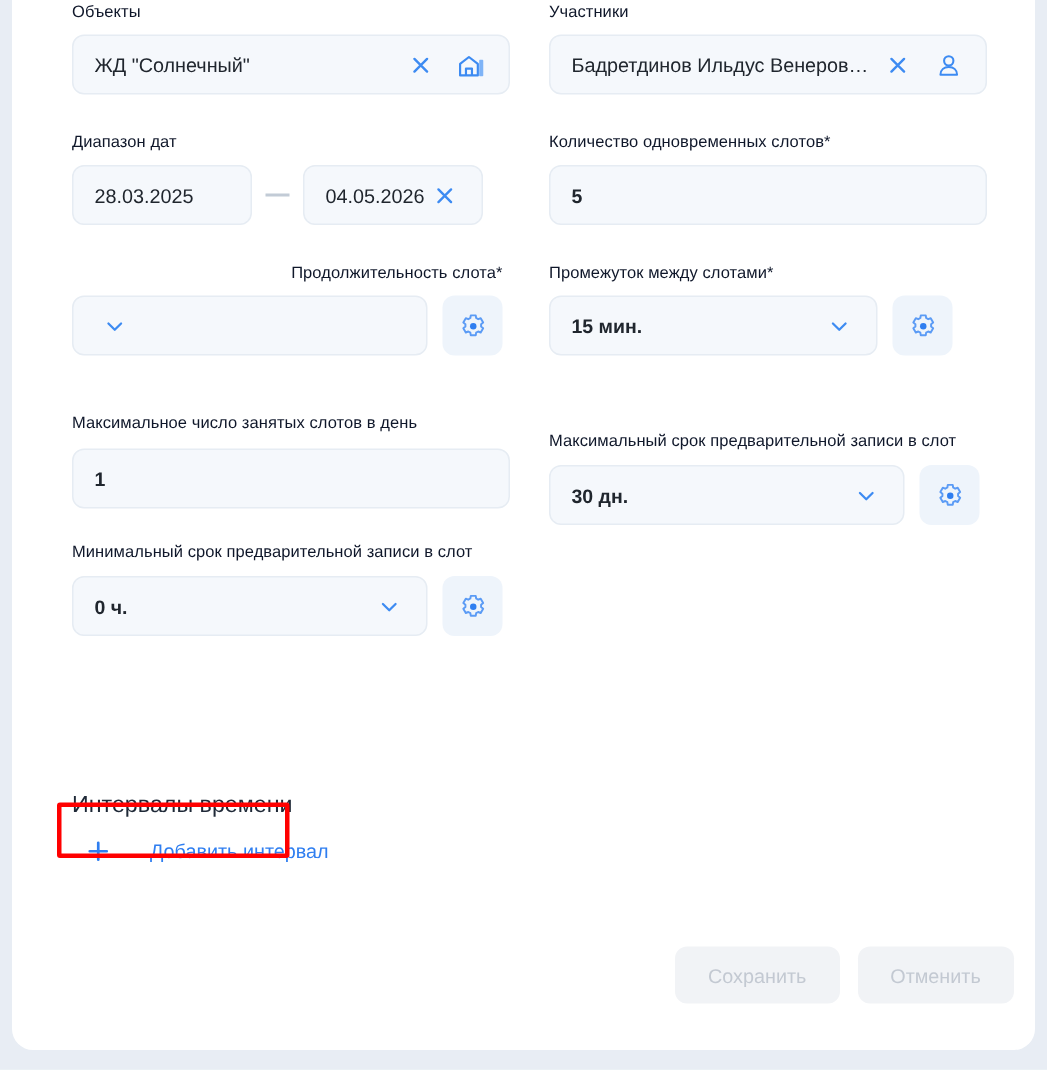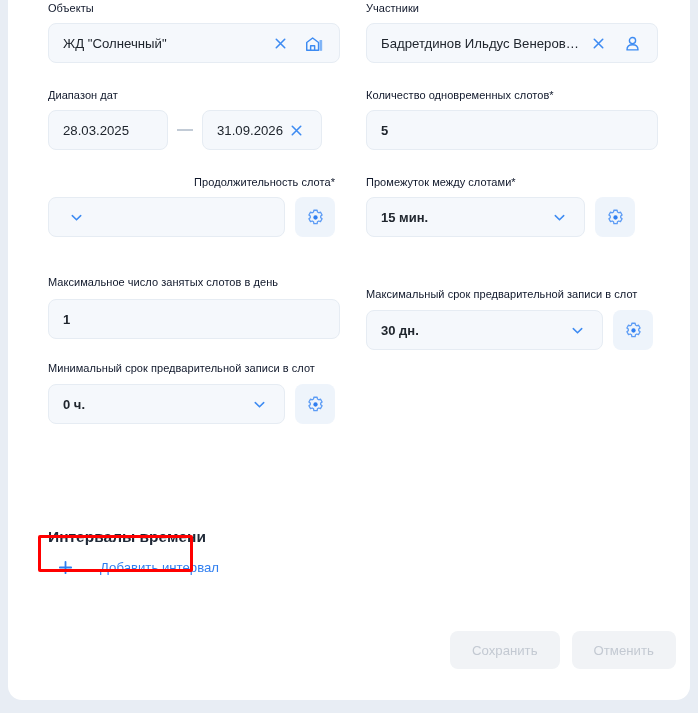--- a/index.html
+++ b/index.html
@@ -97,21 +97,21 @@
     height: 2px;
     background: #c2cbd6;
     margin: 0 9px;
     flex: 0 0 auto;
   }
 
   .section-title {
     position: absolute;
     font-size: 15.5px;
     color: #1f2937;
-    font-weight: 700;
+    font-weight: 400;
   }
 
   .add-btn {
     position: absolute;
     display: inline-flex;
     align-items: center;
     gap: 26px;
     color: #2f7ef0;
     font-size: 13.2px;
     background: transparent;
@@ -190,21 +190,21 @@
       </div>
 
       <div class="field-group" style="left:40px; top:101px;">
         <div class="label">Диапазон дат</div>
         <div class="control-row" style="gap:0;">
           <div class="input" style="width:120px;">
             <span class="value">28.03.2025</span>
           </div>
           <span class="dash"></span>
           <div class="input" style="width:120px;">
-            <span class="value">31.09.2026</span>
+            <span class="value">04.05.2026</span>
             <span class="icon-btn">
               <svg width="15" height="15" viewBox="0 0 16 16">
                   <path d="M3.5 3.5 L12.5 12.5 M12.5 3.5 L3.5 12.5" stroke="#3d8bf2" stroke-width="1.7" stroke-linecap="round" fill="none"></path>
                 </svg>
             </span>
           </div>
         </div>
       </div>
 
       <div class="field-group" style="left:358px; top:101px; width:292px;">

